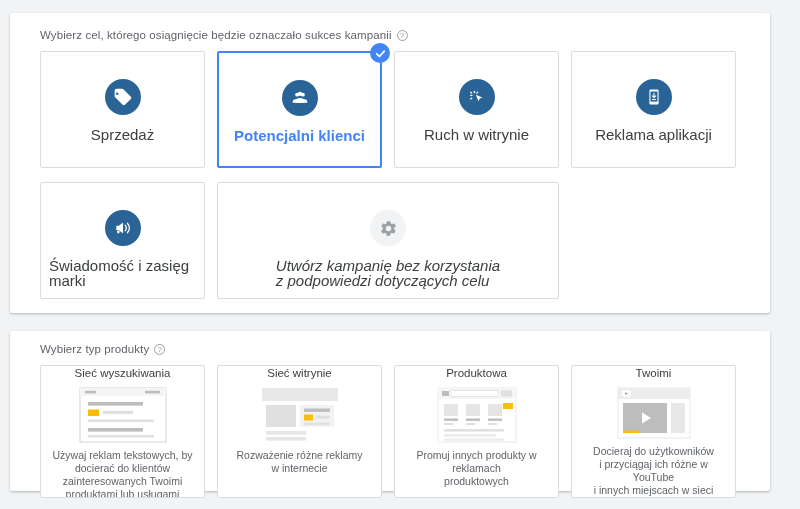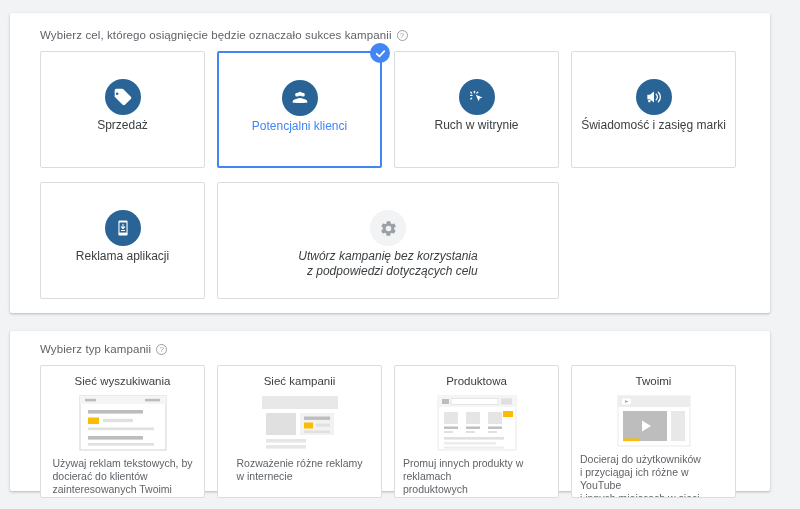--- a/index.html
+++ b/index.html
@@ -92,29 +92,29 @@
     border-radius: 50%;
     background: #2a6496;
     display: flex;
     align-items: center;
     justify-content: center;
     flex: 0 0 auto;
   }
   .goal-icon.muted { background: #f1f3f4; }
   .goal-icon svg { display: block; }
   .goal-label {
-    margin-top: 3px;
-    font-size: 12px;
+    margin-top: 12px;
+    font-size: 15px;
     line-height: 15px;
     color: #3c4043;
-    text-align: right;
+    text-align: left;
     padding: 0 8px;
     white-space: pre-line;
   }
-  .goal-card.selected .goal-label { color: #4285f4; font-weight: normal; }
+  .goal-card.selected .goal-label { color: #4285f4; font-weight: bold; }
   .check-badge {
     position: absolute;
     top: -10px; right: -10px;
     width: 20px; height: 20px;
     border-radius: 50%;
     background: #4285f4;
     display: flex;
     align-items: center;
     justify-content: center;
   }
@@ -130,21 +130,20 @@
     column-gap: 12px;
   }
   .type-card {
     border: 1px solid #dadce0;
     border-radius: 2px;
     background: #fff;
     height: 133px;
     display: flex;
     flex-direction: column;
     align-items: center;
-    padding-top: 8px;
     cursor: pointer;
     overflow: hidden;
   }
   .type-title {
     font-size: 11.5px;
     color: #3c4043;
     text-align: center;
     line-height: 14px;
   }
   .thumb-wrap {
@@ -152,20 +151,21 @@
     height: 56px;
     display: flex;
     align-items: flex-start;
     justify-content: center;
   }
   .type-desc {
     margin-top: 6px;
     font-size: 10.5px;
     line-height: 13px;
     color: #5f6368;
+    text-align: center;
     padding: 0 8px;
     white-space: pre-line;
   }
 </style>
 </head>
 <body>
 
 <div class="page">
 
   <div class="panel" id="goal-panel">
@@ -215,59 +215,59 @@
             <rect x="11.5" y="5.3" width="1.5" height="3" rx=".7" transform="rotate(45 12.25 6.8)"></rect>
             <rect x="4.3" y="12.4" width="1.5" height="3" rx=".7" transform="rotate(45 5.05 13.9)"></rect>
           </svg>
         </div>
         <div class="goal-label">Ruch w witrynie</div>
       </div>
 
 
       <div class="goal-card">
         <div class="goal-icon">
+          <svg width="20" height="20" viewBox="0 0 24 24">
+            <rect x="6.5" y="3" width="11" height="18" rx="1.6" fill="#ffffff"></rect>
+            <rect x="7.8" y="5.4" width="8.4" height="12.1" fill="#2a6496"></rect>
+            <path d="M12 7.6v5.1M12 12.7l-2-2M12 12.7l2-2" stroke="#ffffff" stroke-width="1.3" fill="none" stroke-linecap="round" stroke-linejoin="round"></path>
+            <rect x="9.6" y="14.4" width="4.8" height="1.2" fill="#ffffff"></rect>
+          </svg>
+        </div>
+        <div class="goal-label">Reklama aplikacji</div>
+      </div>
+
+      <div class="goal-card">
+        <div class="goal-icon">
           <svg width="20" height="20" viewBox="0 0 24 24" fill="#ffffff">
             <path d="M4 9.3v5.4h3.1L12 18.6V5.4L7.1 9.3z"></path>
             <rect x="5.1" y="15.2" width="2.6" height="3.1" rx=".6"></rect>
             <path d="M14.6 8.6c.9.8 1.45 2.05 1.45 3.4s-.55 2.6-1.45 3.4" stroke="#ffffff" stroke-width="1.5" fill="none" stroke-linecap="round"></path>
             <path d="M17.2 6.2c1.5 1.35 2.45 3.45 2.45 5.8s-.95 4.45-2.45 5.8" stroke="#ffffff" stroke-width="1.5" fill="none" stroke-linecap="round"></path>
           </svg>
         </div>
         <div class="goal-label">Świadomość i zasięg marki</div>
       </div>
 
-      <div class="goal-card">
-        <div class="goal-icon">
-          <svg width="20" height="20" viewBox="0 0 24 24">
-            <rect x="6.5" y="3" width="11" height="18" rx="1.6" fill="#ffffff"></rect>
-            <rect x="7.8" y="5.4" width="8.4" height="12.1" fill="#2a6496"></rect>
-            <path d="M12 7.6v5.1M12 12.7l-2-2M12 12.7l2-2" stroke="#ffffff" stroke-width="1.3" fill="none" stroke-linecap="round" stroke-linejoin="round"></path>
-            <rect x="9.6" y="14.4" width="4.8" height="1.2" fill="#ffffff"></rect>
-          </svg>
-        </div>
-        <div class="goal-label">Reklama aplikacji</div>
-      </div>
-
       <div class="goal-card span2">
         <div class="goal-icon muted">
           <svg width="19" height="19" viewBox="0 0 24 24" fill="#9aa0a6">
             <path d="M19.1 12.9c.04-.3.06-.6.06-.9s-.02-.6-.07-.9l1.98-1.52a.47.47 0 00.12-.6l-1.88-3.2a.47.47 0 00-.57-.2l-2.33.92a6.9 6.9 0 00-1.57-.9l-.35-2.45a.46.46 0 00-.46-.38h-3.75a.46.46 0 00-.46.38l-.35 2.45c-.57.23-1.1.54-1.57.9l-2.33-.92a.47.47 0 00-.57.2l-1.88 3.2c-.12.2-.07.45.12.6L4.9 11.1c-.05.3-.07.6-.07.9s.02.6.07.9l-1.98 1.52a.47.47 0 00-.12.6l1.88 3.2c.12.2.36.28.57.2l2.33-.92c.48.36 1 .67 1.57.9l.35 2.45c.03.22.23.38.46.38h3.75c.23 0 .43-.16.46-.38l.35-2.45c.57-.23 1.1-.54 1.57-.9l2.33.92c.21.08.45 0 .57-.2l1.88-3.2a.47.47 0 00-.12-.6zM12 15.5A3.5 3.5 0 1115.5 12 3.5 3.5 0 0112 15.5z"></path>
           </svg>
         </div>
         <div class="goal-label">Utwórz kampanię bez korzystania
 z podpowiedzi dotyczących celu</div>
       </div>
 
     </div>
   </div>
 
   <div class="panel" id="type-panel">
 
     <div class="section-head" style="top:12px;">
-      <span>Wybierz typ kampanii</span>
+      <span>Wybierz typ produkty</span>
       <span class="help-icon"></span>
     </div>
 
     <div class="type-grid">
 
       <div class="type-card">
         <div class="type-title">Sieć wyszukiwania</div>
         <div class="thumb-wrap">
           <svg width="88" height="56" viewBox="0 0 88 56">
             <rect x="1" y="1" width="86" height="54" fill="#ffffff" stroke="#e0e0e0" stroke-width="1.4"></rect>
@@ -282,21 +282,21 @@
             <rect x="9" y="48" width="66" height="2.6" fill="#e0e0e0"></rect>
           </svg>
         </div>
         <div class="type-desc">Używaj reklam tekstowych, by
 docierać do klientów
 zainteresowanych Twoimi
 produktami lub usługami</div>
       </div>
 
       <div class="type-card">
-        <div class="type-title">Sieć kampanii</div>
+        <div class="type-title">Sieć witrynie</div>
         <div class="thumb-wrap">
           <svg width="78" height="56" viewBox="0 0 78 56">
             <rect x="1" y="1" width="76" height="54" fill="#ffffff"></rect>
             <rect x="1" y="1" width="76" height="13" fill="#e8e8e8"></rect>
             <rect x="5" y="18" width="30" height="22" fill="#e0e0e0"></rect>
             <rect x="39" y="18" width="34" height="22" fill="#f2f2f2"></rect>
             <rect x="43" y="21.5" width="26" height="3.4" fill="#bdbdbd"></rect>
             <rect x="43" y="27.5" width="9" height="6" fill="#fbbc04"></rect>
             <rect x="55" y="28.6" width="14" height="3" fill="#e0e0e0"></rect>
             <rect x="43" y="35.5" width="26" height="2.6" fill="#e0e0e0"></rect>

